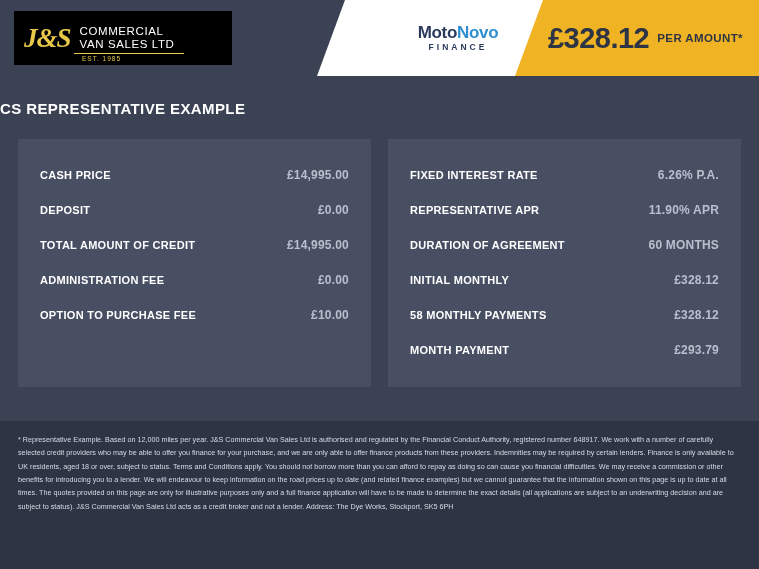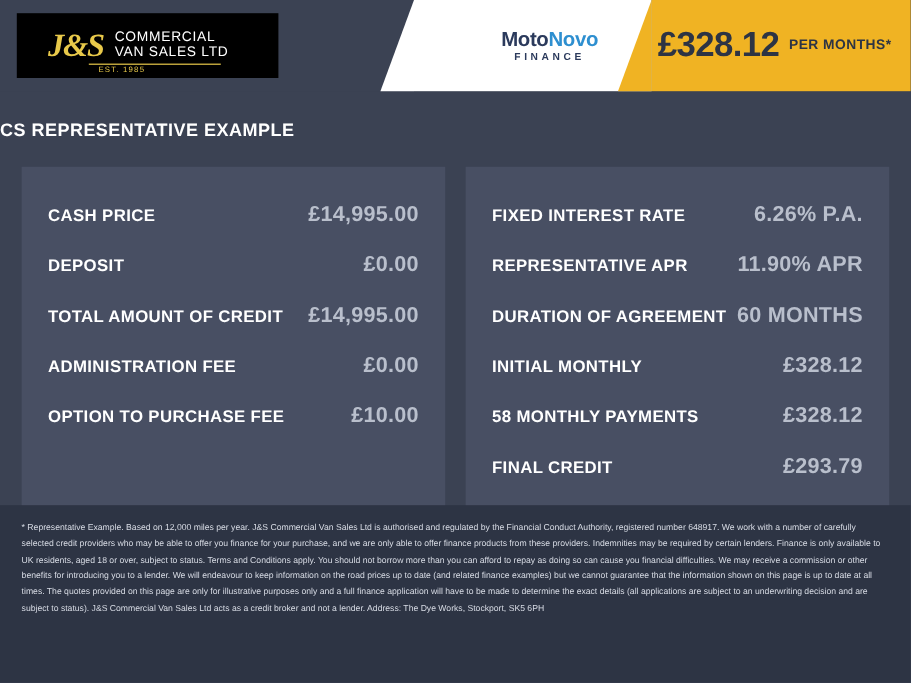--- a/index.html
+++ b/index.html
@@ -25,21 +25,21 @@
     align-items: center;
     padding-left: 14px;
   }
   .logo-box {
     width: 218px;
     height: 54px;
     background: #000;
     display: flex;
     align-items: center;
     position: relative;
-    padding-left: 26px;
+    padding-left: 10px;
   }
   .logo-js {
     color: #e8c94a;
     font-weight: bold;
     font-style: italic;
     font-size: 27px;
     letter-spacing: -1px;
     line-height: 1;
     font-family: "Liberation Serif", serif;
   }
@@ -137,27 +137,27 @@
     padding: 18px 18px 20px 18px;
   }
   .row {
     display: flex;
     justify-content: space-between;
     align-items: baseline;
     padding: 10.5px 4px;
   }
   .row .lbl {
     color: #ffffff;
-    font-size: 14px;
+    font-size: 11px;
     font-weight: bold;
     letter-spacing: 0.3px;
   }
   .row .val {
     color: #b9bfcc;
-    font-size: 18px;
+    font-size: 12px;
     font-weight: bold;
     letter-spacing: 0.2px;
   }
 
   
   .footer {
     position: absolute;
     left: 0; right: 0; bottom: 0;
     background: #2d3444;
     color: #d7dbe4;
@@ -188,21 +188,21 @@
 
     <div class="header-white">
       <div class="mnf">
         <div class="m1"><span>Moto</span><span class="blue">Novo</span></div>
         <div class="m2">FINANCE</div>
       </div>
     </div>
 
     <div class="header-yellow">
       <span class="price">£328.12</span>
-      <span class="permonth">PER MONTHS*</span>
+      <span class="permonth">PER AMOUNT*</span>
     </div>
   </div>
 
   <div class="title">CS REPRESENTATIVE EXAMPLE</div>
 
   <div class="panels">
 
     <div class="panel">
       <div class="row">
         <span class="lbl">CASH PRICE</span>
@@ -241,21 +241,21 @@
       </div>
       <div class="row">
         <span class="lbl">INITIAL MONTHLY</span>
         <span class="val">£328.12</span>
       </div>
       <div class="row">
         <span class="lbl">58 MONTHLY PAYMENTS</span>
         <span class="val">£328.12</span>
       </div>
       <div class="row">
-        <span class="lbl">FINAL CREDIT</span>
+        <span class="lbl">MONTH PAYMENT</span>
         <span class="val">£293.79</span>
       </div>
     </div>
 
   </div>
 
   <div class="footer">* Representative Example. Based on 12,000 miles per year. J&amp;S Commercial Van Sales Ltd is authorised and regulated by the Financial Conduct Authority, registered number 648917. We work with a number of carefully selected credit providers who may be able to offer you finance for your purchase, and we are only able to offer finance products from these providers. Indemnities may be required by certain lenders. Finance is only available to UK residents, aged 18 or over, subject to status. Terms and Conditions apply. You should not borrow more than you can afford to repay as doing so can cause you financial difficulties. We may receive a commission or other benefits for introducing you to a lender. We will endeavour to keep information on the road prices up to date (and related finance examples) but we cannot guarantee that the information shown on this page is up to date at all times. The quotes provided on this page are only for illustrative purposes only and a full finance application will have to be made to determine the exact details (all applications are subject to an underwriting decision and are subject to status). J&amp;S Commercial Van Sales Ltd acts as a credit broker and not a lender. Address: The Dye Works, Stockport, SK5 6PH</div>
 
 </div>
 

